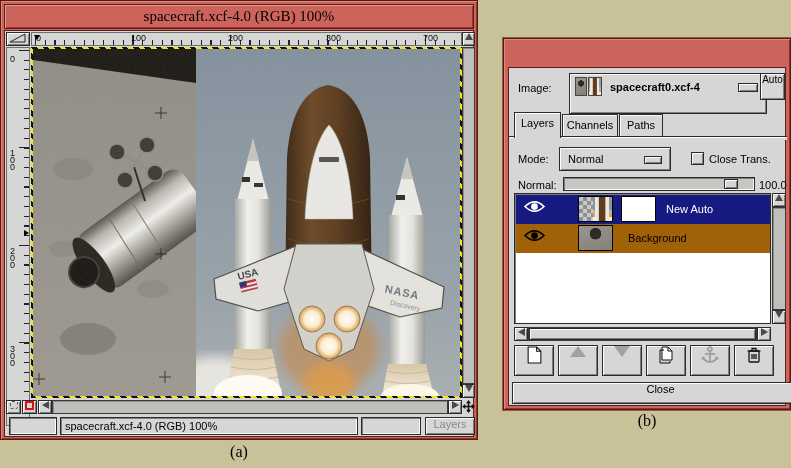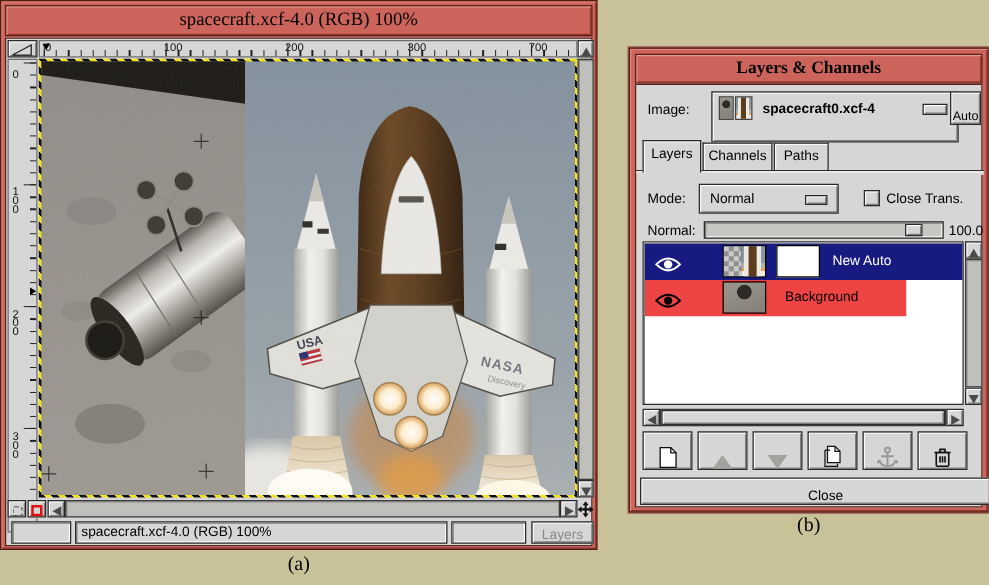--- a/index.html
+++ b/index.html
@@ -15,21 +15,21 @@
               display:flex; align-items:center; justify-content:center;
               font-family:"Liberation Serif", serif; color:#000; }
   .content { position:absolute; background:#d6d6d6; border:1px solid #5a211b; }
   .raised { background:#d6d6d6; border:1px solid #2b2b2b;
             box-shadow: inset 1px 1px 0 #fbfbfb, inset -1px -1px 0 #7e7e7e; }
   .sunken { background:#d6d6d6; border:1px solid #2b2b2b;
             box-shadow: inset 1px 1px 0 #7e7e7e, inset -1px -1px 0 #fbfbfb; }
   .trough { background:#bfbfbb; border:1px solid #3a3a3a;
             box-shadow: inset 1px 1px 0 #8e8e8a; }
   .abs { position:absolute; }
-  .flexc { display:flex; align-items:flex-end; justify-content:center; }
+  .flexc { display:flex; align-items:flex-start; justify-content:center; }
 
   .tri { width:0; height:0; border-style:solid; }
   .tri.up    { border-width:0 4px 7px;  border-color:transparent transparent #4a4a4a; }
   .tri.down  { border-width:7px 4px 0;  border-color:#4a4a4a transparent transparent; }
   .tri.left  { border-width:4px 7px 4px 0; border-color:transparent #4a4a4a transparent transparent; }
   .tri.right { border-width:4px 0 4px 7px; border-color:transparent transparent transparent #4a4a4a; }
   .tri.big-up   { border-width:0 8px 11px; border-color:transparent transparent #a2a29e; }
   .tri.big-down { border-width:11px 8px 0; border-color:#a2a29e transparent transparent; }
 
   
@@ -287,23 +287,20 @@
     <div class="abs sunken" style="left:356px;top:386px;width:60px;height:18px;"></div>
     <div class="abs raised flexc disabled-text" style="left:420px;top:386px;width:50px;height:18px;">
       <span>Layers</span>
     </div>
   </div>
 </div>
 
 <div class="serif-cap" style="left:0;top:443px;width:478px;">(a)</div>
 
 <div class="win" id="win-b">
-  <div class="titlebar">
-    <span>Layers &amp; Channels</span>
-  </div>
   <div class="content">
 
     <span class="lab" style="left:9px;top:14px;">Image:</span>
     <div class="abs raised" style="left:60px;top:5px;width:198px;height:41px;font-weight:bold;">
       <div class="abs mini-moon" style="left:5px;top:3px;width:12px;height:19px;border:1px solid #444;"></div>
       <div class="abs mini-shuttle" style="left:18px;top:3px;width:14px;height:19px;border:1px solid #444;"></div>
       <span class="lab" style="left:40px;top:7px;">spacecraft0.xcf-4</span>
       <div class="abs raised" style="left:168px;top:9px;width:20px;height:9px;"></div>
     </div>
     <div class="abs raised flexc" style="left:251px;top:5px;width:25px;height:27px;font-size:10px;">
@@ -345,21 +342,21 @@
           </svg>
         </div>
         <div class="abs" style="left:62px;top:1px;width:35px;height:26px;border:1px solid #000;display:flex;">
           <div class="checker" style="width:14px;height:100%;"></div>
           <div class="mini-shuttle" style="width:19px;height:100%;"></div>
         </div>
         <div class="abs" style="left:105px;top:1px;width:35px;height:26px;background:#fff;border:1px solid #000;"></div>
         <span class="lab" style="left:150px;top:8px;color:#fff;">New Auto</span>
       </div>
 
-      <div class="abs" style="left:1px;top:30px;width:209px;height:29px;background:#ef4444;">
+      <div class="abs" style="left:1px;top:30px;width:255px;height:29px;background:#a16207;">
         <div class="abs flexc" style="left:6px;top:4px;width:24px;height:20px;">
           <svg class="eye" width="21" height="15" viewBox="0 0 20 14">
             <path d="M1,7 Q10,-2 19,7 Q10,16 1,7 Z" fill="none" stroke="#000" stroke-width="1.6"></path>
             <circle cx="10" cy="7" r="3.2" fill="#000"></circle>
           </svg>
         </div>
         <div class="abs mini-moon" style="left:62px;top:1px;width:35px;height:26px;border:1px solid #000;"></div>
         <span class="lab" style="left:112px;top:8px;">Background</span>
       </div>
     </div>

